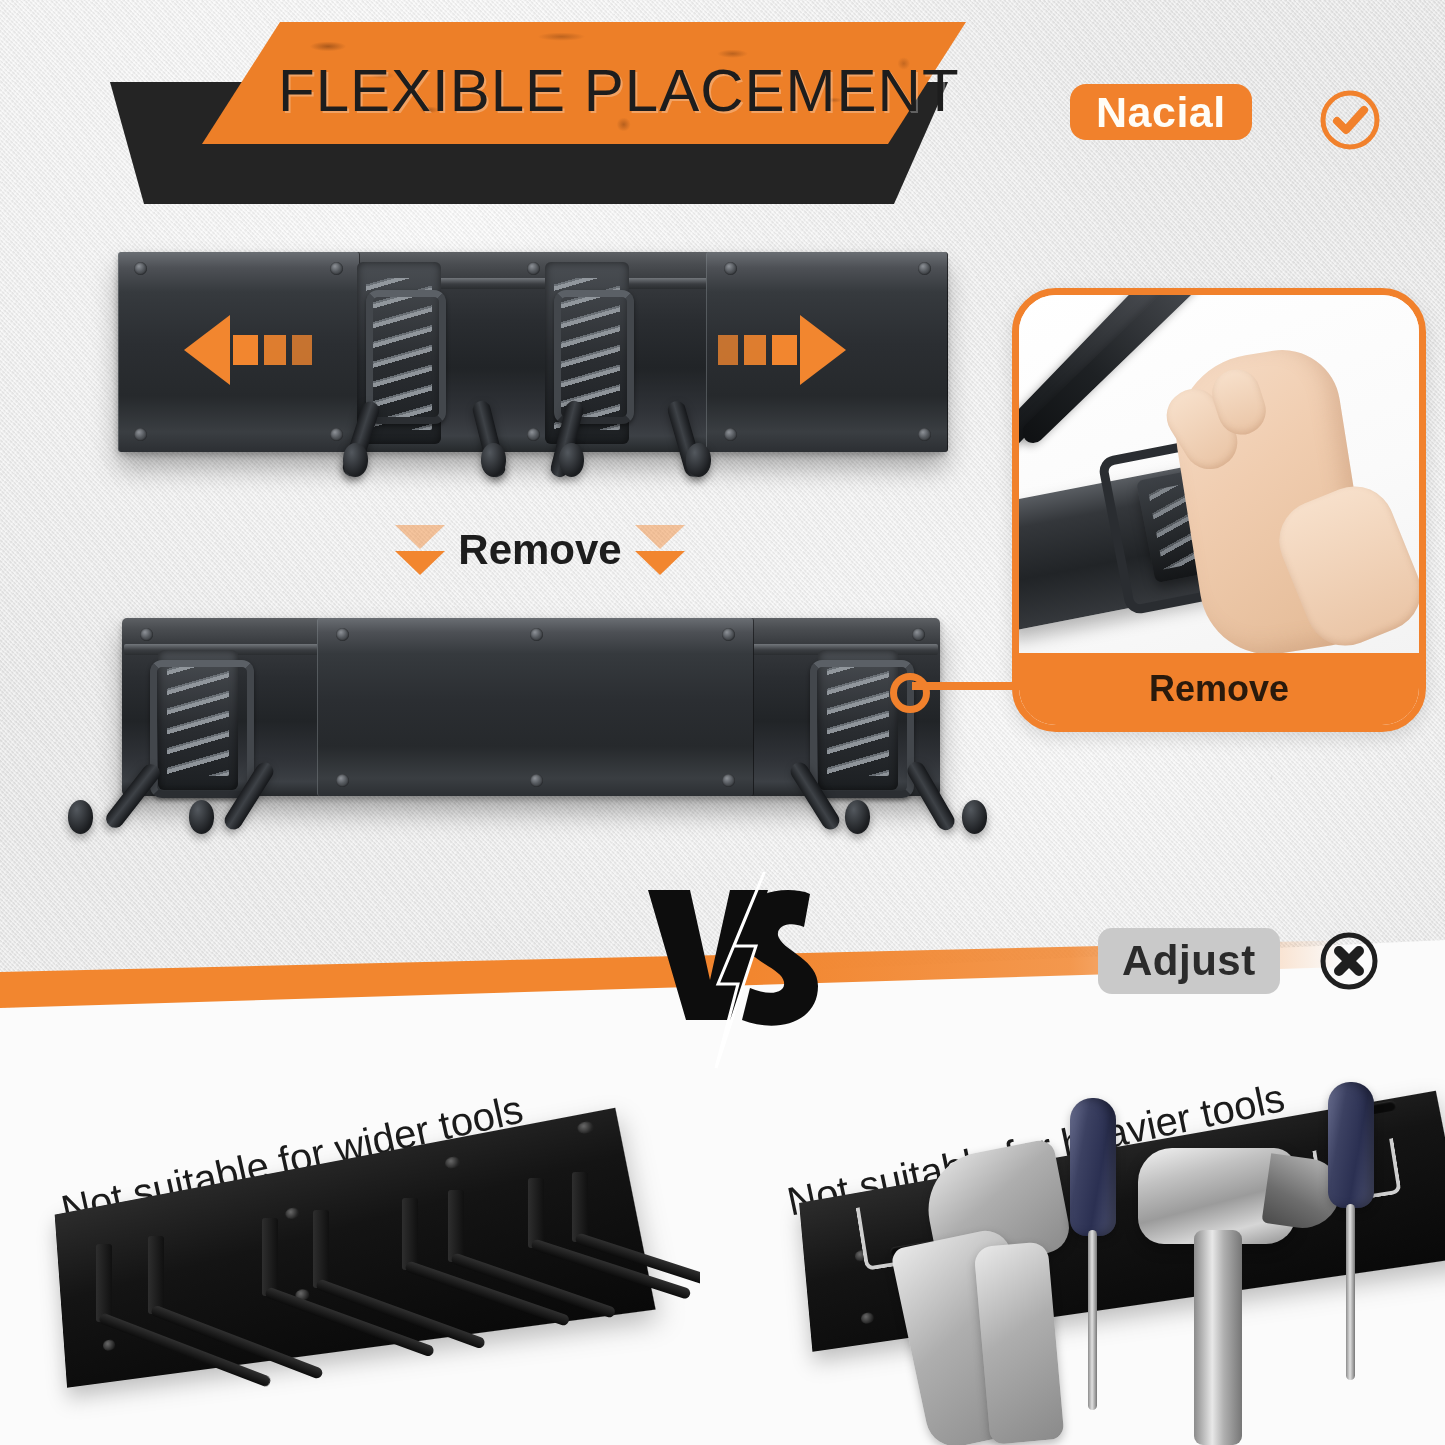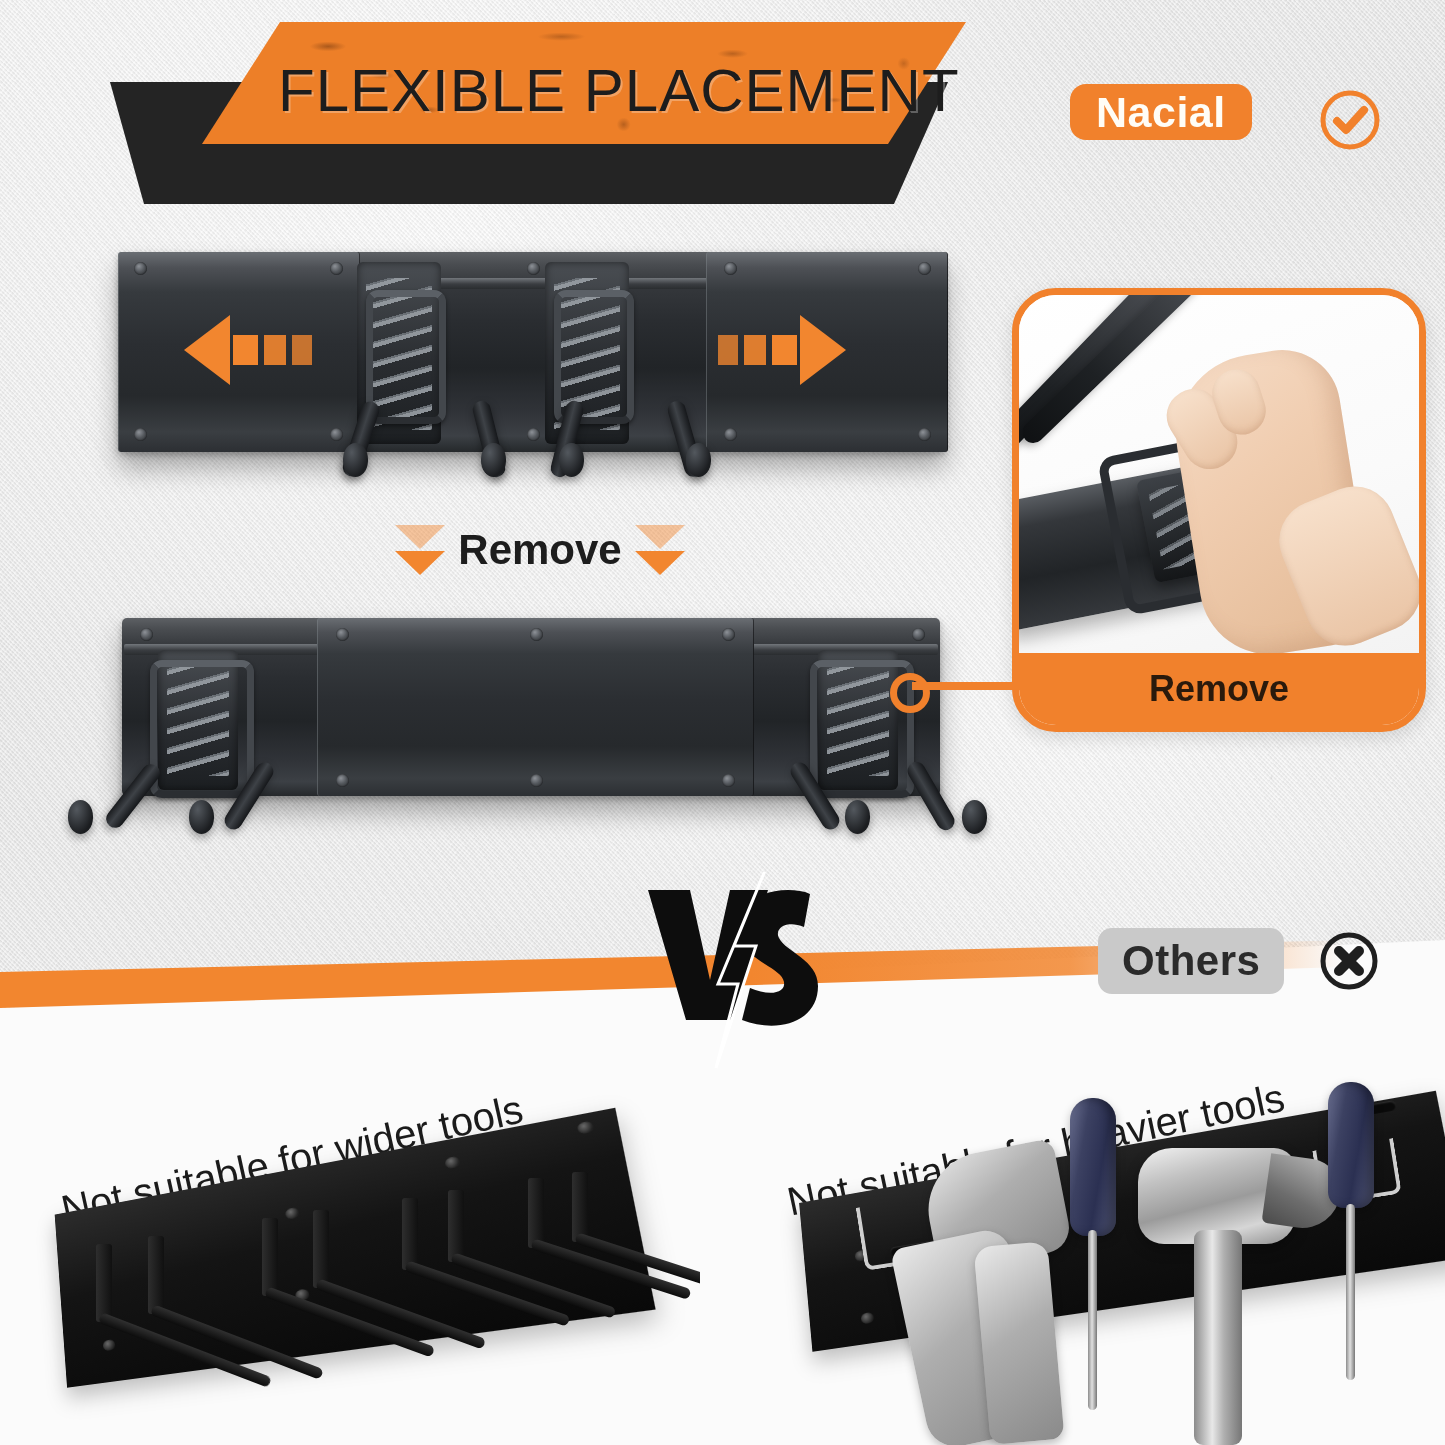--- a/index.html
+++ b/index.html
@@ -636,21 +636,21 @@
     </div>
     <div class="inset-footer">
       <span>Remove</span>
     </div>
   </div>
 
   <div class="lower-white"></div>
   <div class="divider-orange"></div>
 
   <div class="others-badge">
-    <span>Others</span>
+    <span>Adjust</span>
   </div>
   <div class="x-circle">
     <svg width="62" height="62" viewBox="0 0 62 62">
       <circle cx="31" cy="31" r="26" fill="none" stroke="#1f1f1f" stroke-width="5"></circle>
       <path d="M21 21 L41 41 M41 21 L21 41" stroke="#1f1f1f" stroke-width="10" stroke-linecap="round"></path>
     </svg>
   </div>
 
   <div class="vs-wrap">
     <svg width="210" height="200" viewBox="0 0 210 200">

